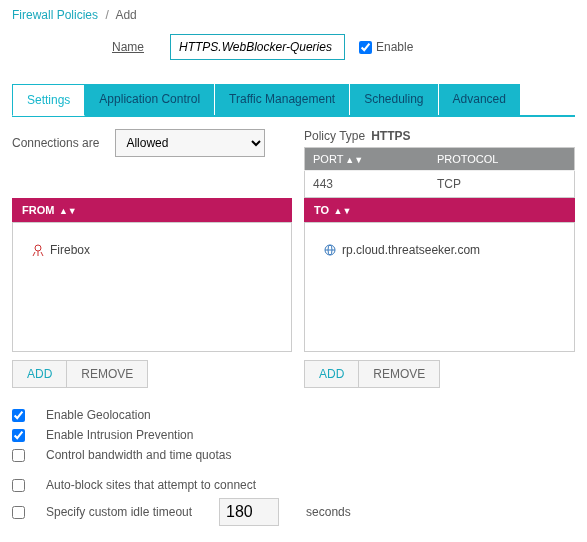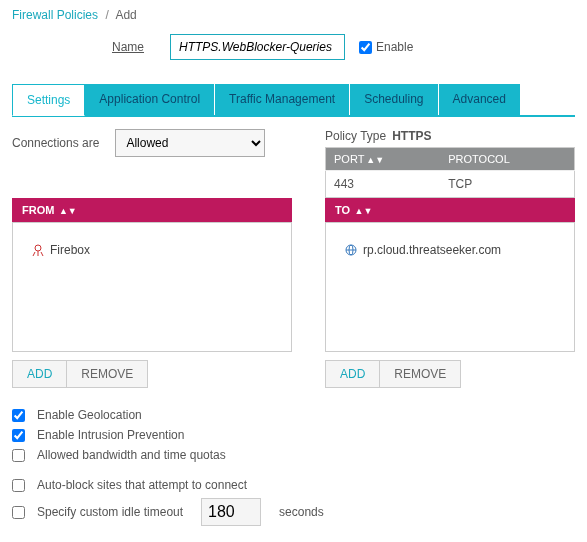--- a/index.html
+++ b/index.html
@@ -10,40 +10,40 @@
 .breadcrumb .cur { color: #666; }
 .name-row { display: flex; align-items: center; margin-bottom: 24px; padding-left: 100px; }
 .name-row .lbl { margin-right: 26px; text-decoration: underline; }
 .name-row input[type=text] { border: 1px solid #1ba9bd; padding: 5px 8px; width: 175px; font-size: 12px; font-style: italic; }
 .name-row .enable-wrap { margin-left: 14px; display: flex; align-items: center; }
 .name-row .enable-wrap input { margin-right: 4px; }
 .tabs { display: flex; border-bottom: 2px solid #17b7cc; }
 .tab { background: #17b7cc; color: #0c4a6e; padding: 8px 14px; font-size: 12px; cursor: pointer; border-right: 1px solid #fff; }
 .tab.active { background: #fff; color: #17b7cc; border: 1px solid #17b7cc; border-bottom: 1px solid #fff; margin-bottom: -1px; }
 .content { padding: 12px 0; }
-.row2 { display: flex; gap: 33px; }
+.row2 { display: flex; gap: 12px; }
 .col-left { flex: 0 0 280px; }
 .col-right { flex: 1; }
 .conn-row { display: flex; align-items: center; gap: 16px; margin-bottom: 18px; }
 .conn-row select { border: 1px solid #aaa; padding: 5px 6px; width: 150px; font-size: 12px; background: #f7f7f7; }
 .pol-row { display: flex; align-items: center; gap: 6px; margin-bottom: 4px; }
 .pol-row .bold { font-weight: bold; }
 table.pt { border-collapse: collapse; width: 100%; border: 1px solid #ccc; margin-bottom: 0; }
 table.pt th { background: #8d8f90; color: #fff; text-align: left; padding: 5px 8px; font-weight: normal; font-size: 11px; }
 table.pt td { padding: 6px 8px; color: #555; border-top: 1px solid #eee; }
 .sort { margin-left: 2px; font-size: 9px; }
 .listbox-hdr { background: #be185d; color: #fff; padding: 6px 10px; font-weight: bold; font-size: 11px; text-transform: uppercase; }
 .listbox { border: 1px solid #ccc; height: 130px; padding: 18px; overflow: auto; background: #fff; }
 .listitem { display: flex; align-items: center; gap: 5px; padding: 2px 0; font-size: 12px; color: #444; }
 .listitem svg { flex-shrink: 0; }
 .btnrow { margin-top: 8px; display: flex; gap: 0; }
 .btn { border: 1px solid #ccc; background: #f5f5f5; padding: 6px 14px; font-size: 12px; cursor: pointer; color: #666; }
 .btn.add { color: #1ba9bd; border-right: none; }
 .chk-stack { margin-top: 20px; }
-.chk-stack label { display: flex; align-items: center; gap: 12px; margin-bottom: 6px; font-size: 12px; color: #555; }
+.chk-stack label { display: flex; align-items: center; gap: 21px; margin-bottom: 6px; font-size: 12px; color: #555; }
 .chk-stack input[type=checkbox] { width: 13px; height: 13px; }
 .chk-stack input[type=text] { border: 1px solid #ccc; background: #f5f5f5; padding: 4px 6px; width: 60px; font-size: 16px; margin: 0 6px; }
 </style>
 </head>
 <body>
 
 <div class="breadcrumb">
   <a href="#">Firewall Policies</a>
   <span class="sep">/</span>
   <span class="cur">Add</span>
@@ -138,21 +138,21 @@
     <label>
       <input type="checkbox" id="cb-geo" checked="" style="">
       <span>Enable Geolocation</span>
     </label>
     <label>
       <input type="checkbox" id="cb-ips" checked="" style="">
       <span>Enable Intrusion Prevention</span>
     </label>
     <label>
       <input type="checkbox" id="cb-quota" style="">
-      <span>Allowed bandwidth and time quotas</span>
+      <span>Control bandwidth and time quotas</span>
     </label>
     <div style="height:10px"></div>
     <label>
       <input type="checkbox" id="cb-ab" style="">
       <span>Auto-block sites that attempt to connect</span>
     </label>
     <label>
       <input type="checkbox" id="cb-idle" style="">
       <span>Specify custom idle timeout</span>
       <input type="text" value="180" style="">

